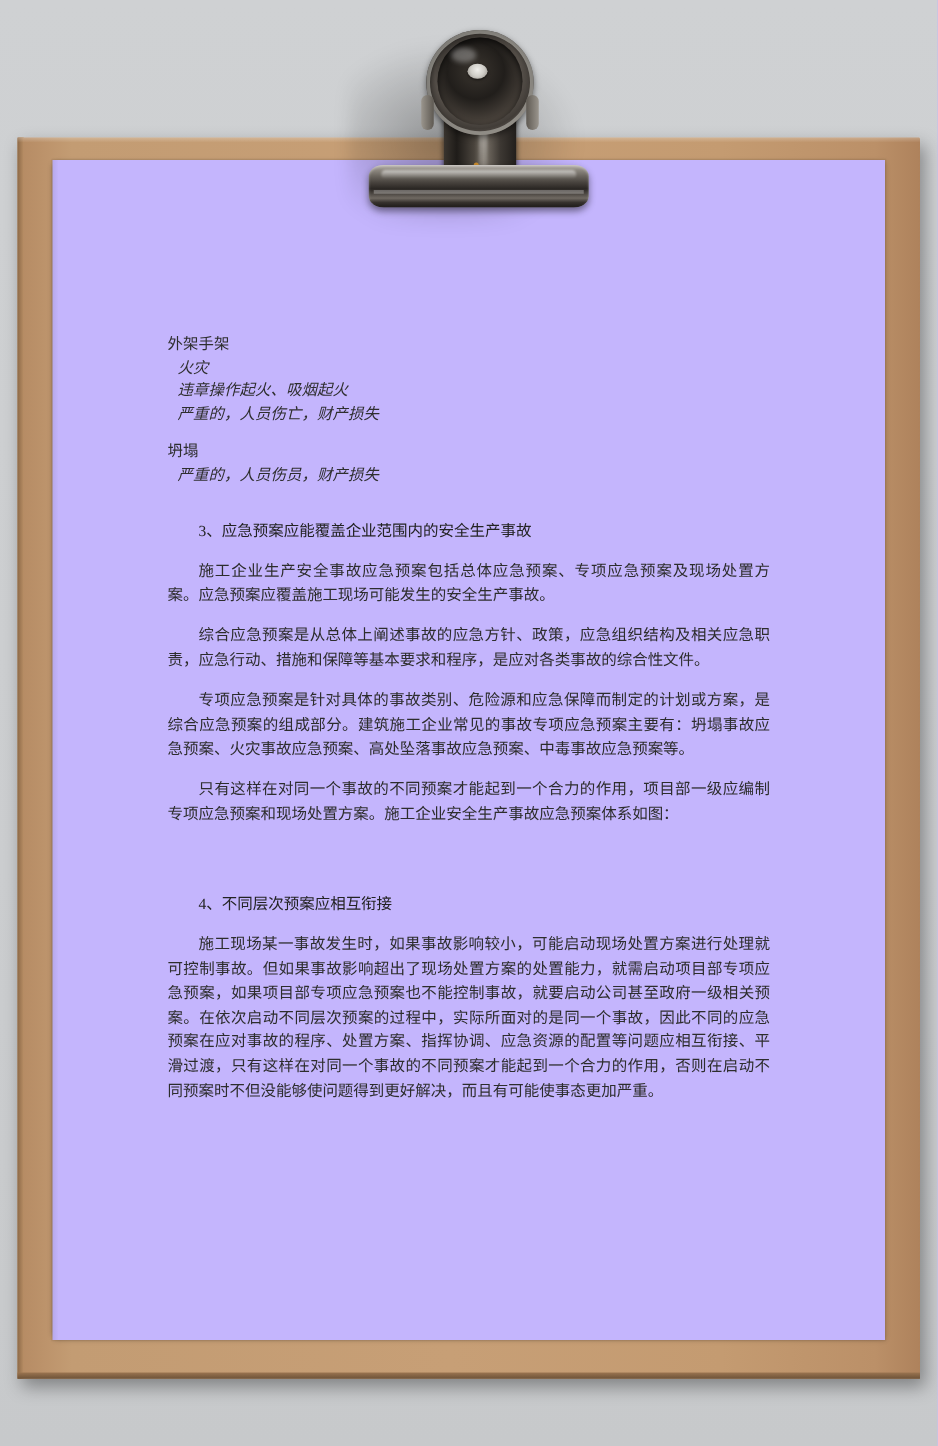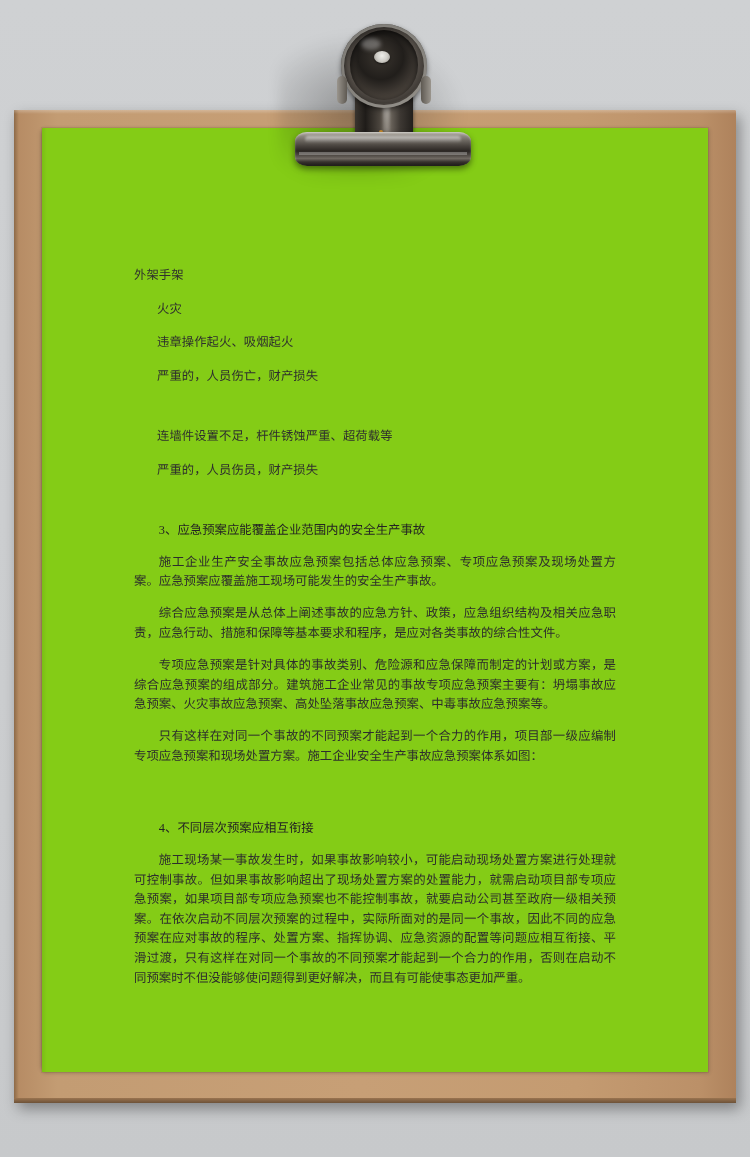--- a/index.html
+++ b/index.html
@@ -38,21 +38,21 @@
   #board-left-edge{
     position:absolute;left:0;top:0;bottom:0;width:5px;
     background:linear-gradient(90deg,#8d6a48,#b78d64);
   }
 
   
   #paper{
     position:absolute;
     left:42px;top:128px;
     width:666px;height:944px;
-    background:#84cc16;
+    background:#c4b5fd;
     box-shadow:
       0 0 0 1px rgba(0,0,0,.05),
       1px 1px 4px rgba(0,0,0,.20),
       -3px 0 5px -3px rgba(0,0,0,.30);
   }
   #paper-inner-shade{
     position:absolute;left:0;top:0;width:5px;height:100%;
     background:linear-gradient(90deg,rgba(0,0,0,.07),rgba(0,0,0,0));
   }
 
@@ -169,21 +169,21 @@
     left:92px;top:138px;
     width:482px;
   }
   .hazard-block{
     font-size:12.3px;
     line-height:18.6px;
     letter-spacing:.1px;
     color:#2e2e2e;
   }
   .hazard-title{ margin:0; }
-  .hazard-line{ margin:15px; padding-left:8px; }
+  .hazard-line{ margin:0; padding-left:8px;font-style:italic; }
   .gap-sm{ height:12px; }
   .gap-md{ height:26px; }
 
   p.para{
     margin:0 0 12.5px 0;
     font-size:12.4px;
     line-height:19.6px;
     text-align:justify;
     text-justify:inter-ideograph;
     text-indent:2em;
@@ -220,21 +220,21 @@
       <div class="hazard-block">
         <div class="hazard-title">外架手架</div>
         <div class="hazard-line">火灾</div>
         <div class="hazard-line">违章操作起火、吸烟起火</div>
         <div class="hazard-line">严重的，人员伤亡，财产损失</div>
       </div>
 
       <div class="gap-sm"></div>
 
       <div class="hazard-block">
-        <div class="hazard-line">连墙件设置不足，杆件锈蚀严重、超荷载等</div>
+        <div class="hazard-title">坍塌</div>
         <div class="hazard-line">严重的，人员伤员，财产损失</div>
       </div>
 
       <div class="gap-md"></div>
 
 
       <p class="heading">3、应急预案应能覆盖企业范围内的安全生产事故</p>
 
       <p class="para">施工企业生产安全事故应急预案包括总体应急预案、专项应急预案及现场处置方案。应急预案应覆盖施工现场可能发生的安全生产事故。</p>
 

